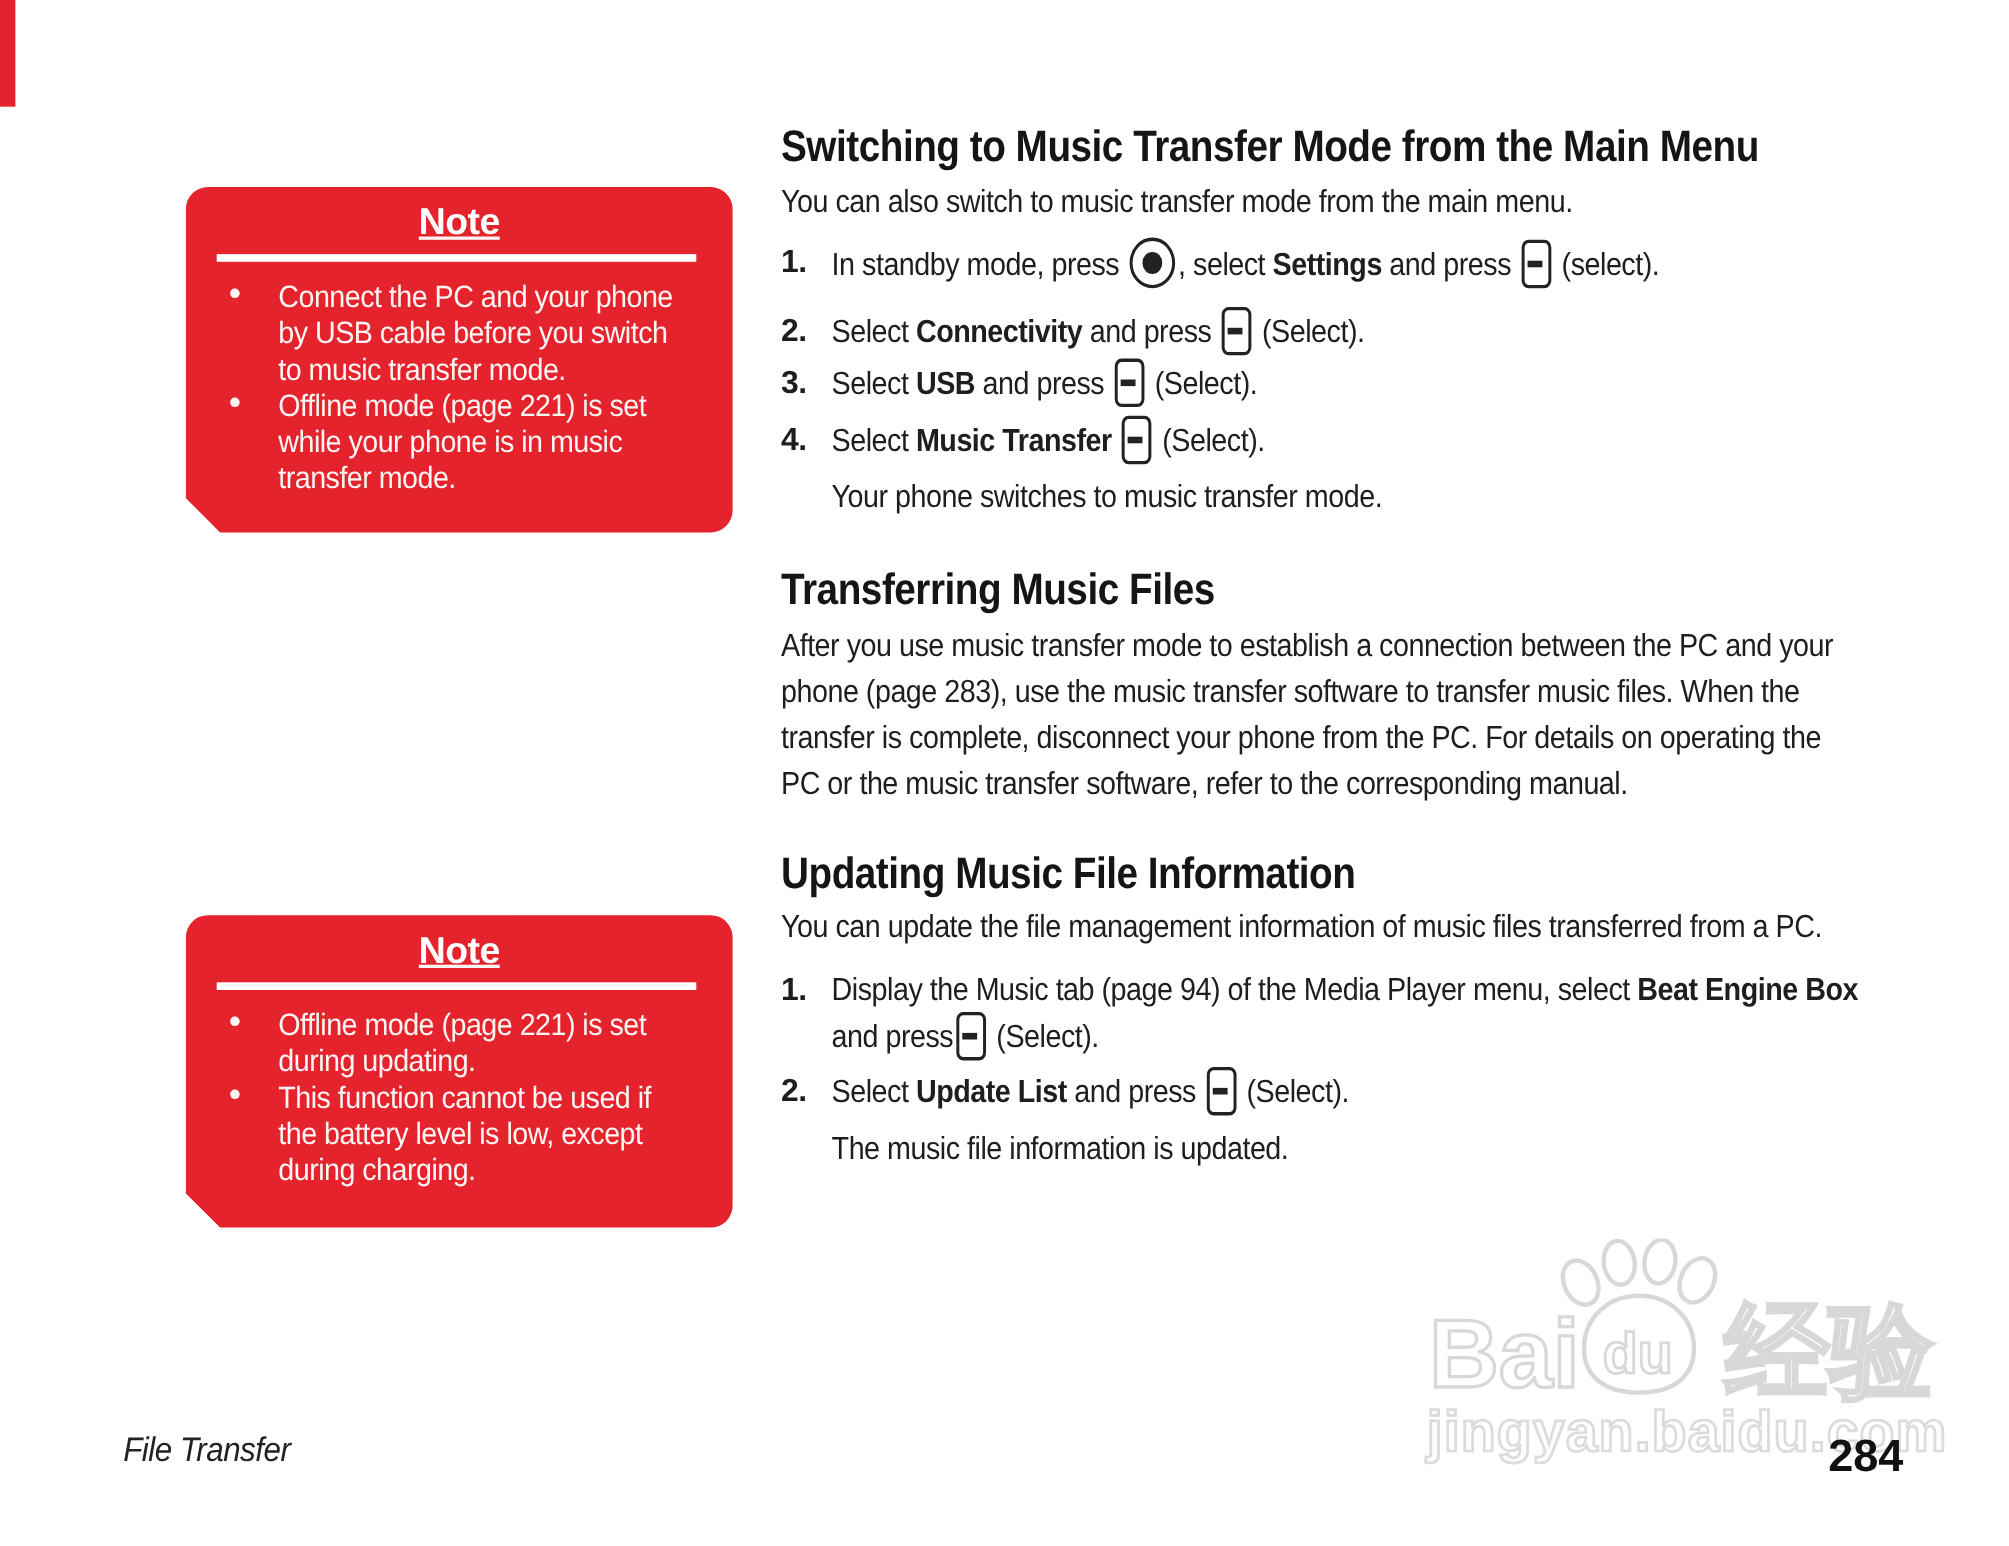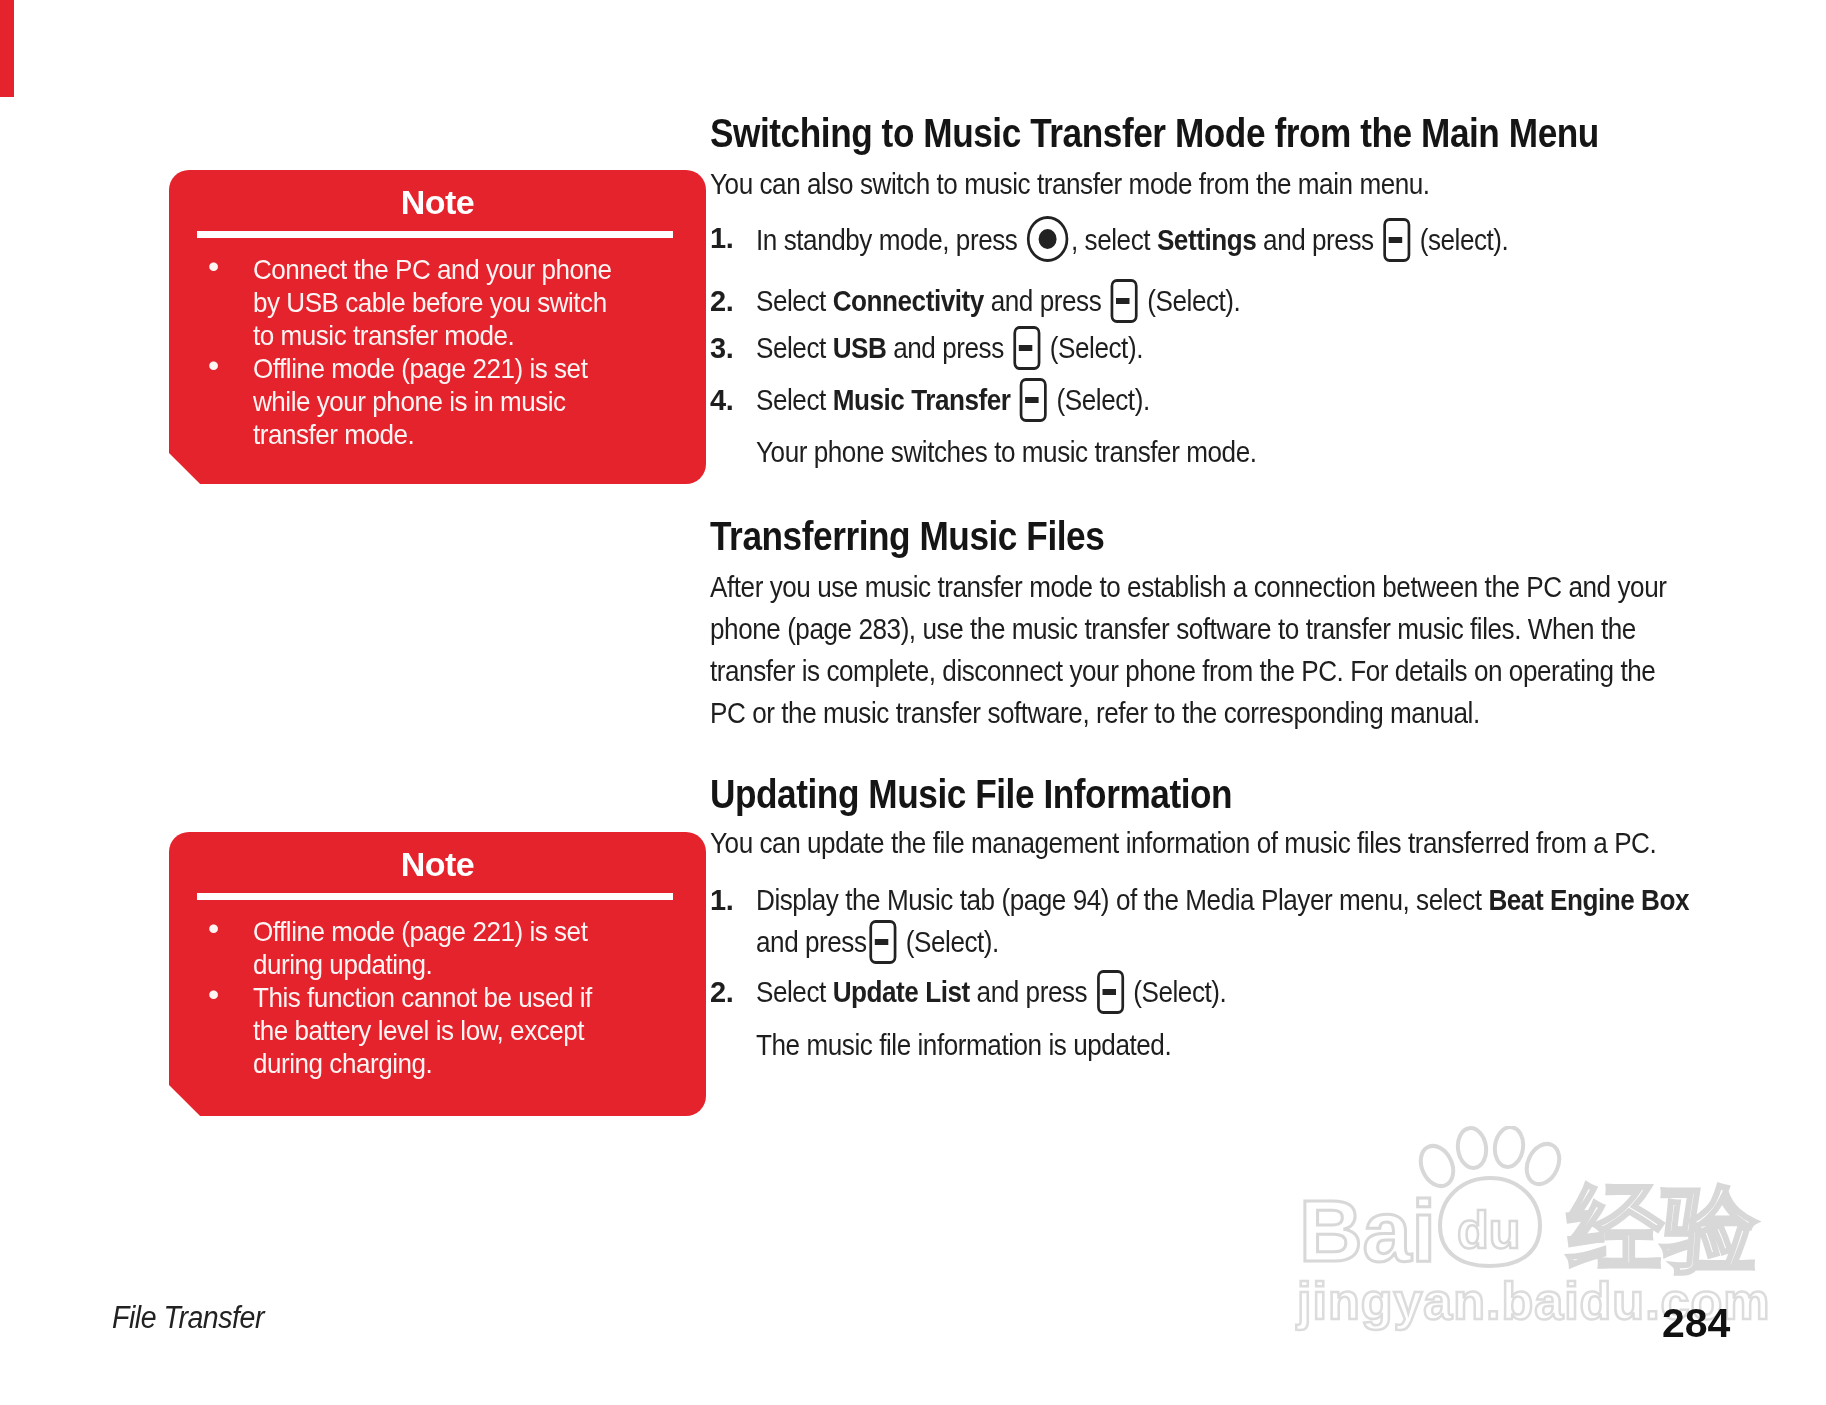--- a/index.html
+++ b/index.html
@@ -7,22 +7,22 @@
   body{
     width:1826px;height:1405px;position:relative;overflow:hidden;
     background:#ffffff;color:var(--ink);
     font-family:"Liberation Sans",sans-serif;
   }
   
   .corner-tab{position:absolute;left:0;top:0;width:14px;height:97px;background:var(--red);}
 
   
   .note{
-    position:absolute;left:169px;width:537px;background:var(--red);
-    border-radius:20px 20px 20px 0;color:#fdf4f4;
+    position:absolute;left:169px;width:497px;background:var(--red);
+    border-radius:20px 20px 20px 0;color:#fdf4f4;text-decoration:underline;
   }
   .note--1{top:170px;height:314px;}
   .note--2{top:832px;height:284px;}
   .note .chamfer{
     position:absolute;left:-22px;bottom:-22px;width:44px;height:44px;
     background:#ffffff;transform:rotate(45deg);
   }
   .note-title{
     margin-top:12px;text-align:center;color:#ffffff;
     font-size:34px;font-weight:bold;line-height:40px;letter-spacing:-.5px;

